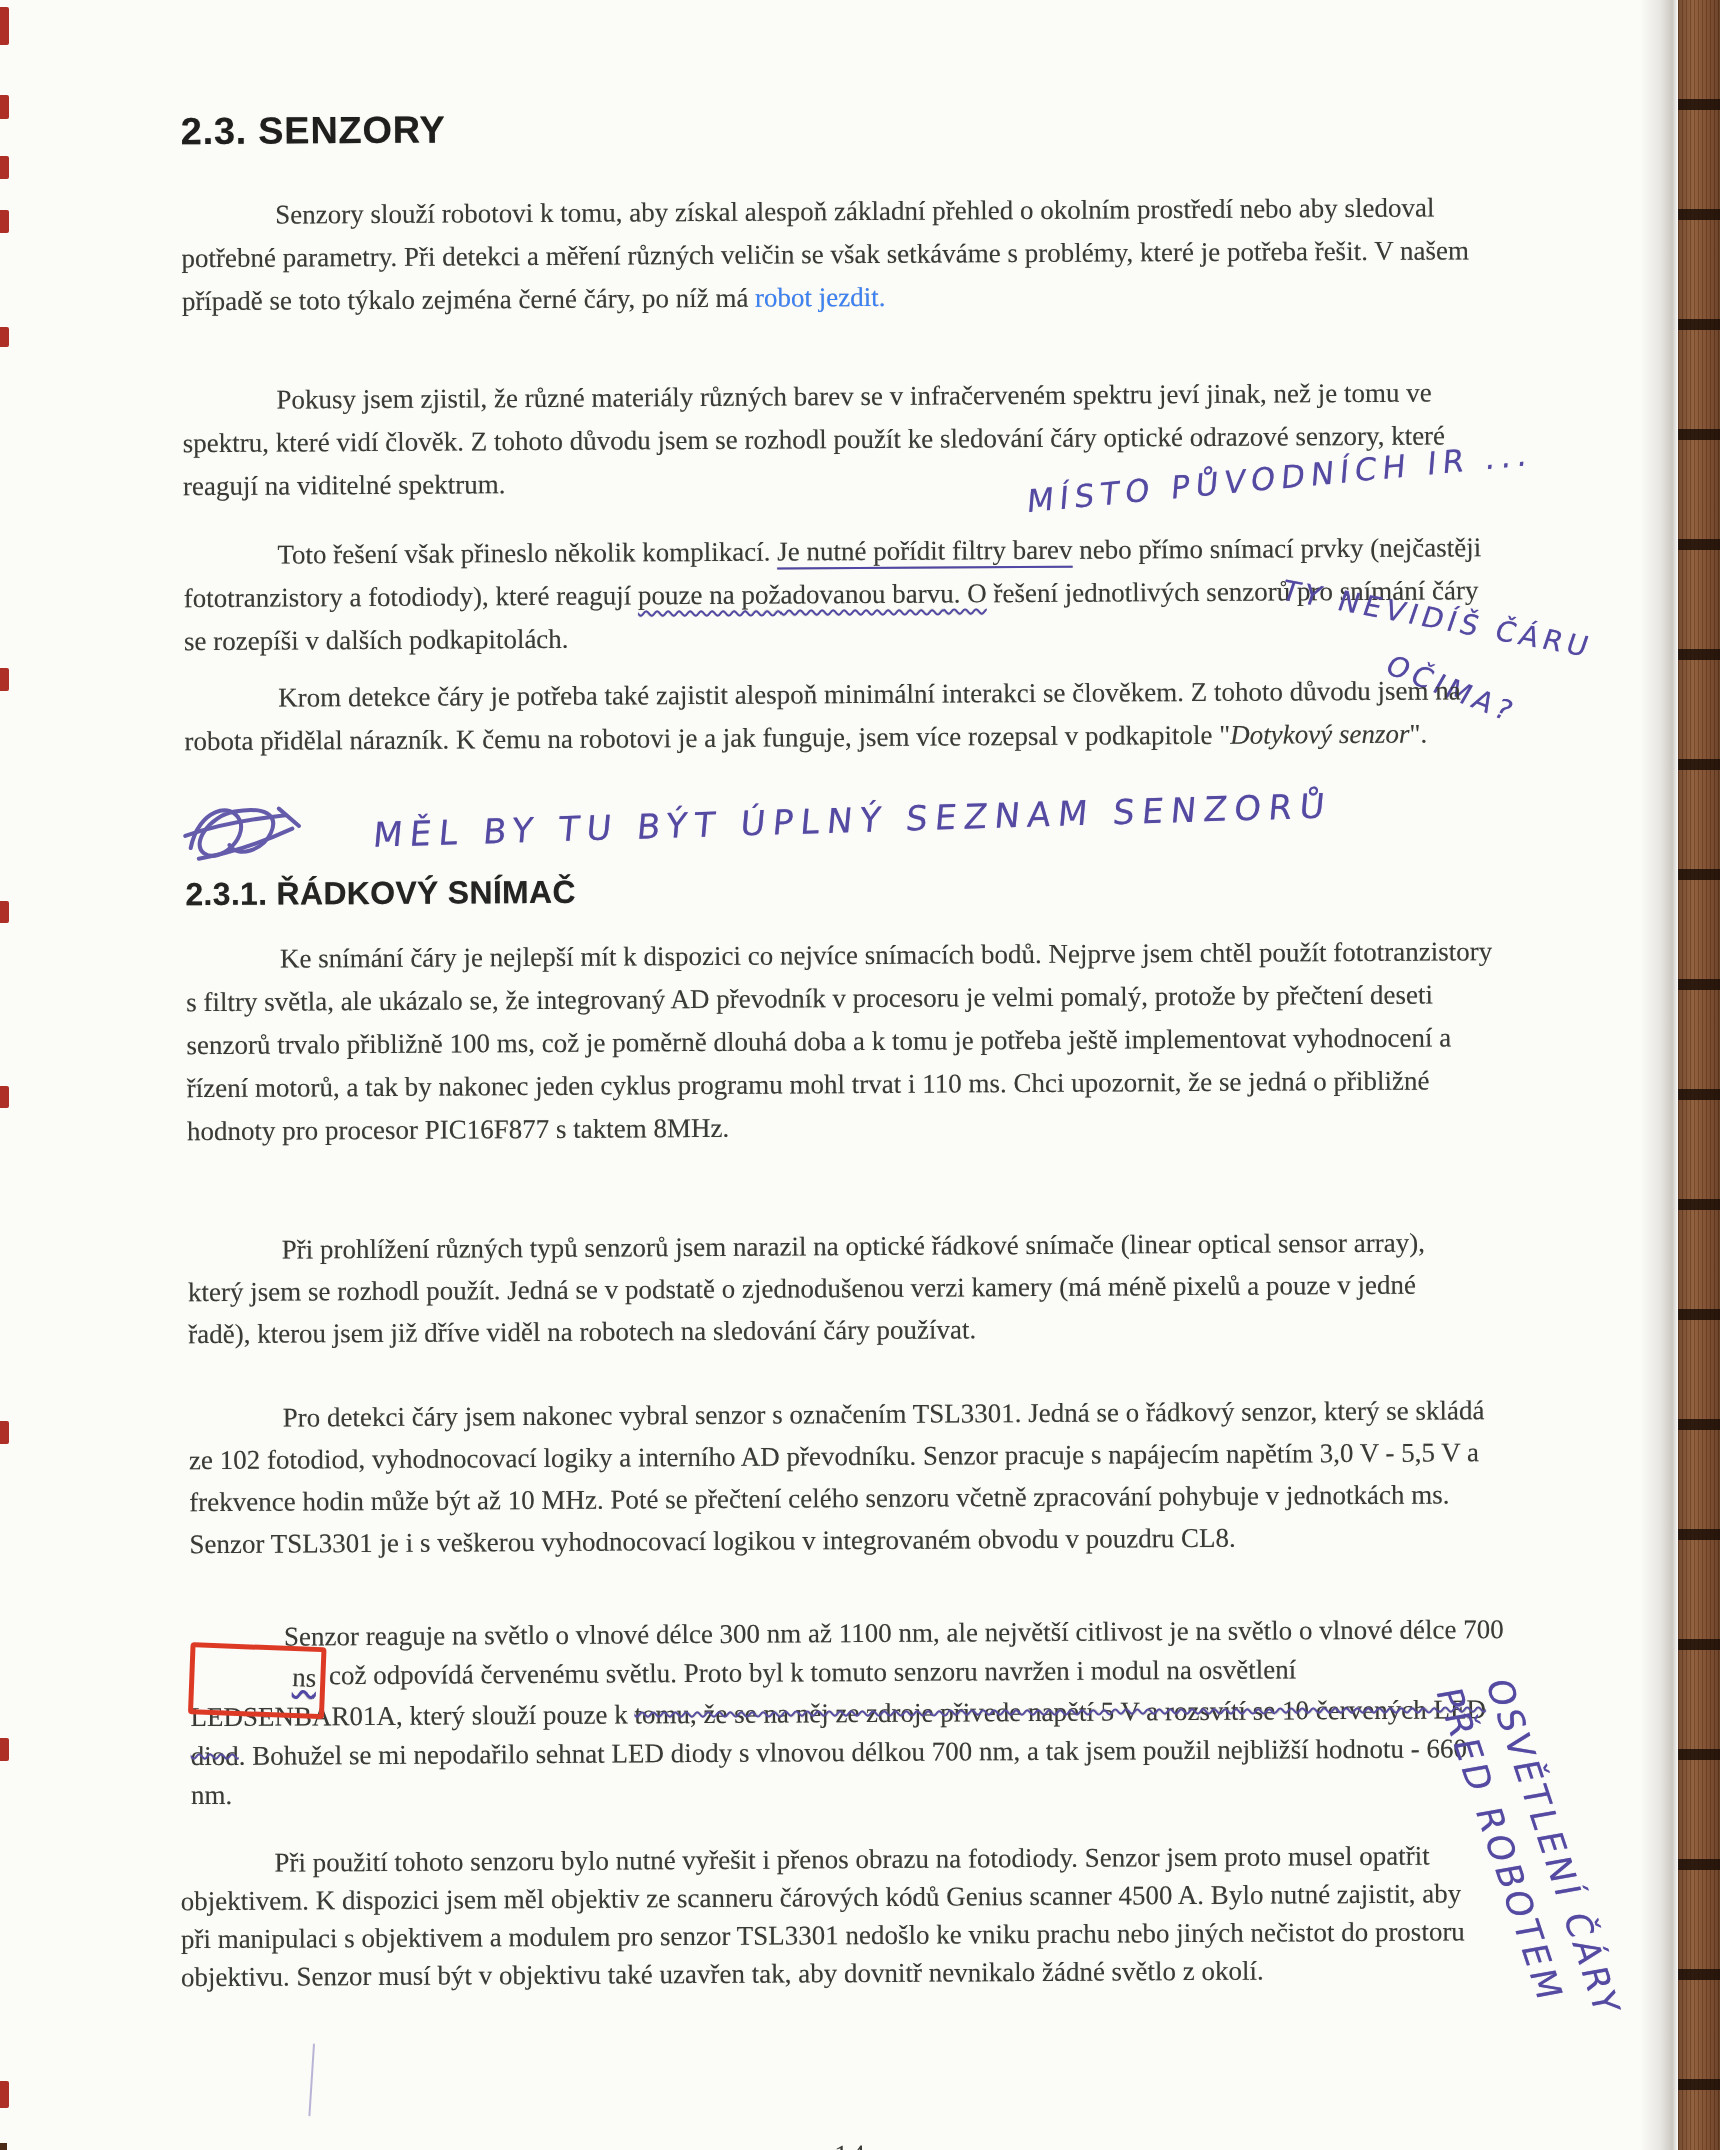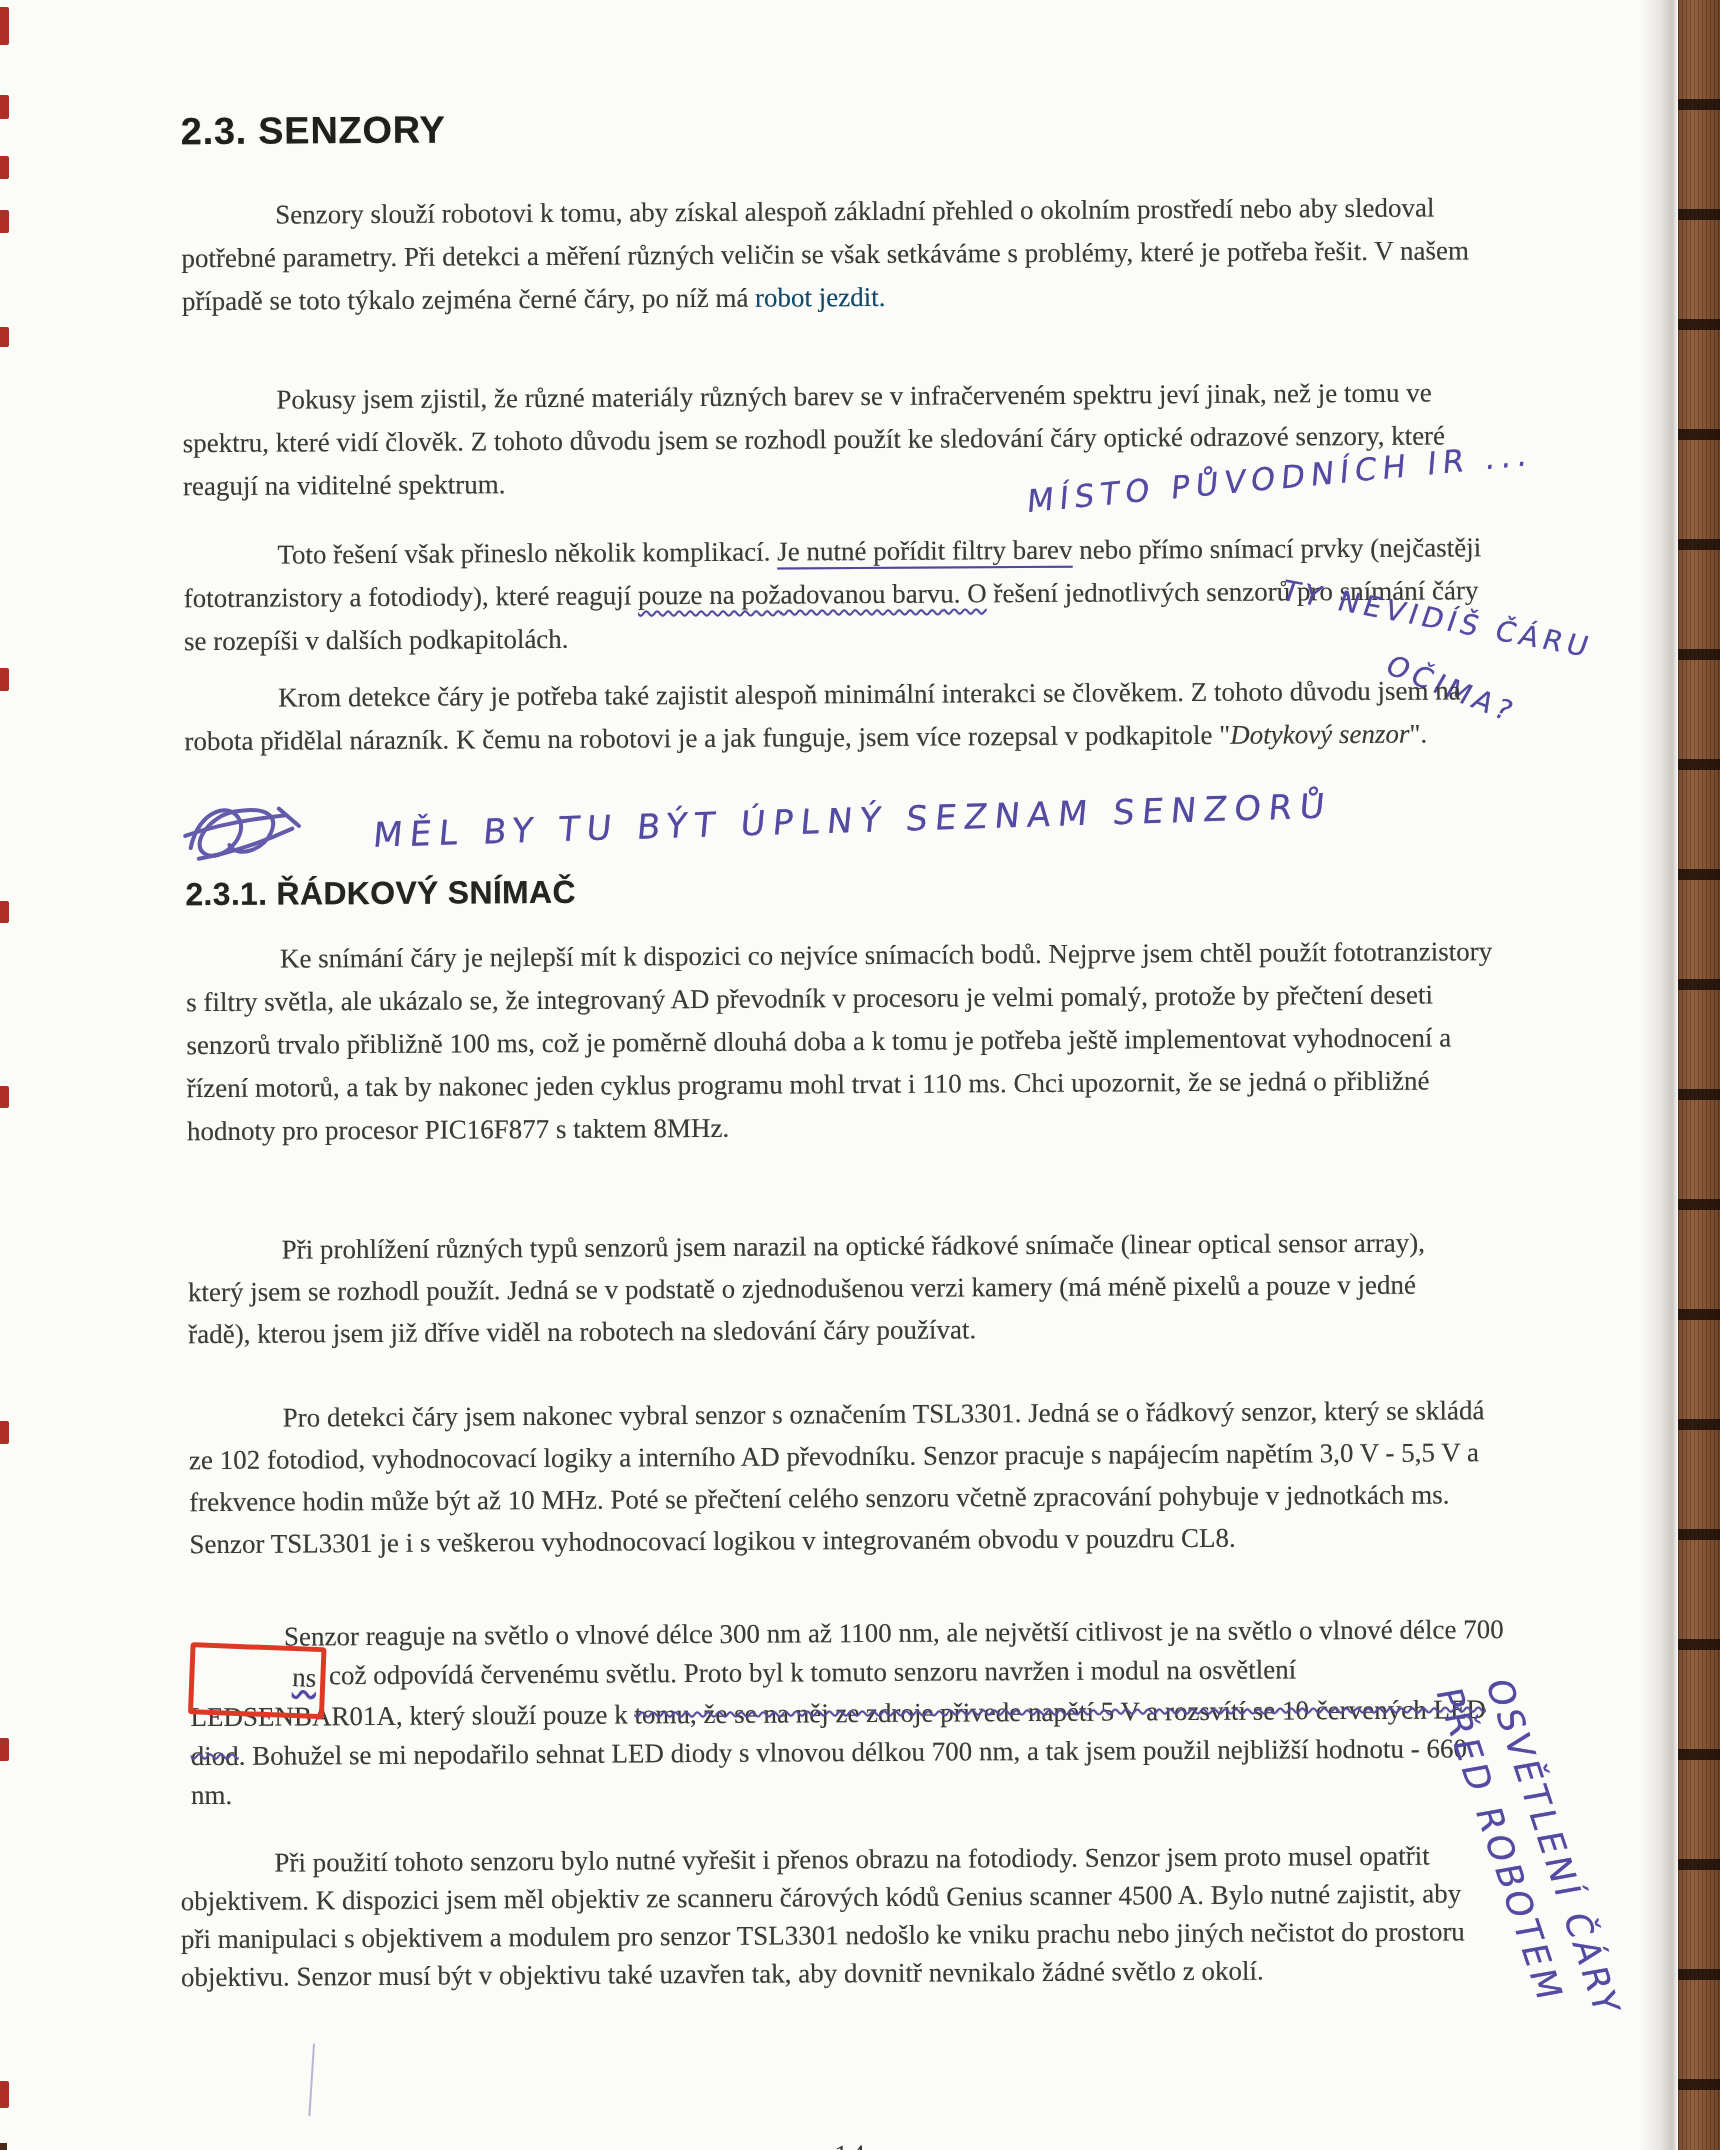--- a/index.html
+++ b/index.html
@@ -27,21 +27,21 @@
   }
   .body-text{
     position:absolute;margin:0;
     font-size:27px;line-height:43px;color:#3a3a36;
     text-indent:94px;text-align:left;
     text-shadow:0 0 0.7px rgba(70,70,70,.45);
   }
   .lh62{line-height:42px;}
   .lh58{line-height:39px;}
   .lh57{line-height:38px;}
-  .faded{color:#0c4a6e;}
+  .faded{color:#3b82f6;}
   .it{font-style:italic;}
   
   .pen-underline{
     text-decoration:underline;
     text-decoration-color:#5148a6;
     text-decoration-thickness:2.4px;
     text-underline-offset:6.7px;
   }
   .pen-underline-wavy{
     text-decoration:underline wavy;

